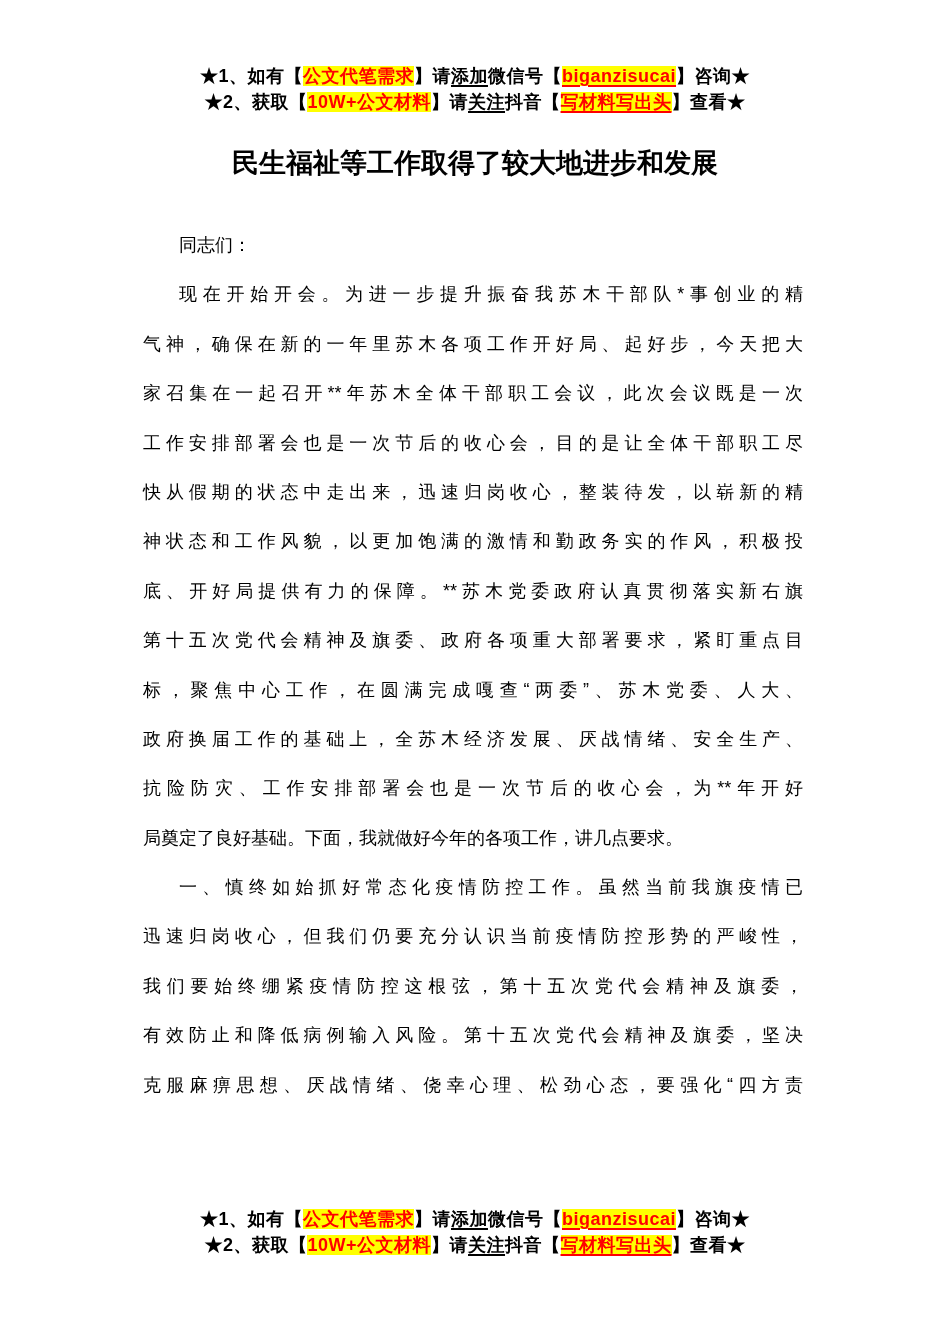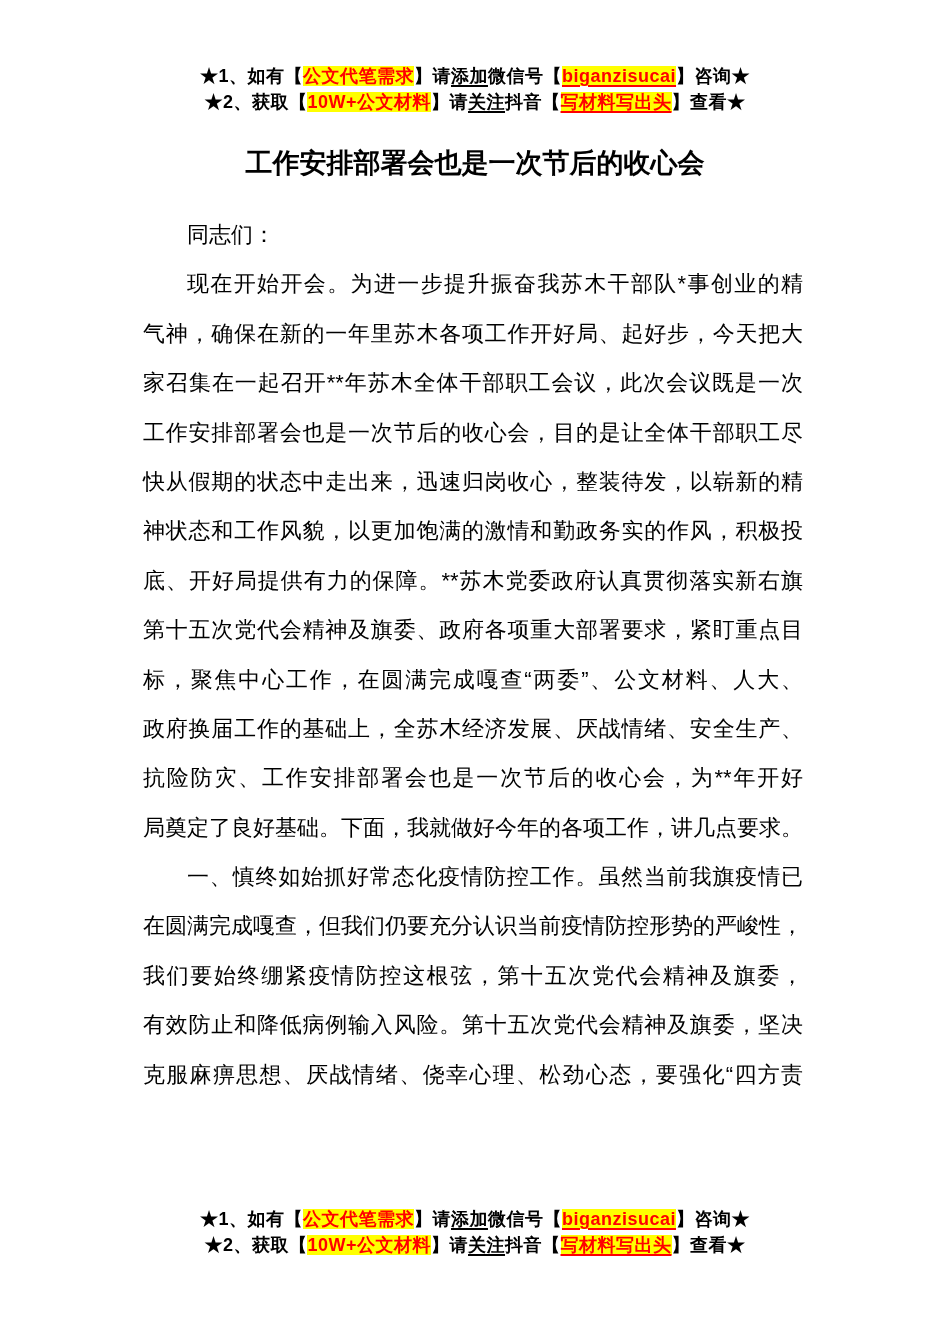--- a/index.html
+++ b/index.html
@@ -57,24 +57,24 @@
     left: 0;
     width: 950px;
     text-align: center;
     font-size: 27px;
     font-weight: bold;
     line-height: 38px;
   }
   
   .doc-body {
     position: absolute;
-    top: 210px;
+    top: 221px;
     left: 143px;
     width: 660px;
-    font-size: 22px;
+    font-size: 18px;
   }
   .body-line {
     height: 49.4px;
     line-height: 49.4px;
   }
   .body-line.first { text-indent: 2em; }
   .body-line.just {
     text-align: justify;
     text-align-last: justify;
     text-justify: inter-character;
@@ -83,38 +83,38 @@
 </head>
 <body>
 
 <div class="page">
 
   <div class="notice header">
       <div class="notice-line"><span class="seg-plain">★1、如有【</span><span class="seg-hl">公文代笔需求</span><span class="seg-plain">】请</span><span class="seg-u">添加</span><span class="seg-plain">微信号【</span><span class="seg-hlu">biganzisucai</span><span class="seg-plain">】咨询★</span></div>
       <div class="notice-line"><span class="seg-plain">★2、获取【</span><span class="seg-hl">10W+公文材料</span><span class="seg-plain">】请</span><span class="seg-u">关注</span><span class="seg-plain">抖音【</span><span class="seg-hlu">写材料写出头</span><span class="seg-plain">】查看★</span></div>
     </div>
 
-  <h1 class="doc-title" style="margin:0; padding:0;">工作安排部署会也是一次节后的收心会</h1>
+  <h1 class="doc-title" style="margin:0; padding:0;">民生福祉等工作取得了较大地进步和发展</h1>
 
   <div class="doc-body">
       <div class="body-line first">同志们：</div>
       <div class="body-line first just">现在开始开会。为进一步提升振奋我苏木干部队*事创业的精</div>
       <div class="body-line just">气神，确保在新的一年里苏木各项工作开好局、起好步，今天把大</div>
       <div class="body-line just">家召集在一起召开**年苏木全体干部职工会议，此次会议既是一次</div>
       <div class="body-line just">工作安排部署会也是一次节后的收心会，目的是让全体干部职工尽</div>
       <div class="body-line just">快从假期的状态中走出来，迅速归岗收心，整装待发，以崭新的精</div>
       <div class="body-line just">神状态和工作风貌，以更加饱满的激情和勤政务实的作风，积极投</div>
       <div class="body-line just">底、开好局提供有力的保障。**苏木党委政府认真贯彻落实新右旗</div>
       <div class="body-line just">第十五次党代会精神及旗委、政府各项重大部署要求，紧盯重点目</div>
-      <div class="body-line just">标，聚焦中心工作，在圆满完成嘎查“两委”、公文材料、人大、</div>
+      <div class="body-line just">标，聚焦中心工作，在圆满完成嘎查“两委”、苏木党委、人大、</div>
       <div class="body-line just">政府换届工作的基础上，全苏木经济发展、厌战情绪、安全生产、</div>
       <div class="body-line just">抗险防灾、工作安排部署会也是一次节后的收心会，为**年开好</div>
       <div class="body-line">局奠定了良好基础。下面，我就做好今年的各项工作，讲几点要求。</div>
       <div class="body-line first just">一、慎终如始抓好常态化疫情防控工作。虽然当前我旗疫情已</div>
-      <div class="body-line just">在圆满完成嘎查，但我们仍要充分认识当前疫情防控形势的严峻性，</div>
+      <div class="body-line just">迅速归岗收心，但我们仍要充分认识当前疫情防控形势的严峻性，</div>
       <div class="body-line just">我们要始终绷紧疫情防控这根弦，第十五次党代会精神及旗委，</div>
       <div class="body-line just">有效防止和降低病例输入风险。第十五次党代会精神及旗委，坚决</div>
       <div class="body-line just">克服麻痹思想、厌战情绪、侥幸心理、松劲心态，要强化“四方责</div>
     </div>
 
   <div class="notice footer">
       <div class="notice-line"><span class="seg-plain">★1、如有【</span><span class="seg-hl">公文代笔需求</span><span class="seg-plain">】请</span><span class="seg-u">添加</span><span class="seg-plain">微信号【</span><span class="seg-hlu">biganzisucai</span><span class="seg-plain">】咨询★</span></div>
       <div class="notice-line"><span class="seg-plain">★2、获取【</span><span class="seg-hl">10W+公文材料</span><span class="seg-plain">】请</span><span class="seg-u">关注</span><span class="seg-plain">抖音【</span><span class="seg-hlu">写材料写出头</span><span class="seg-plain">】查看★</span></div>
     </div>
 

